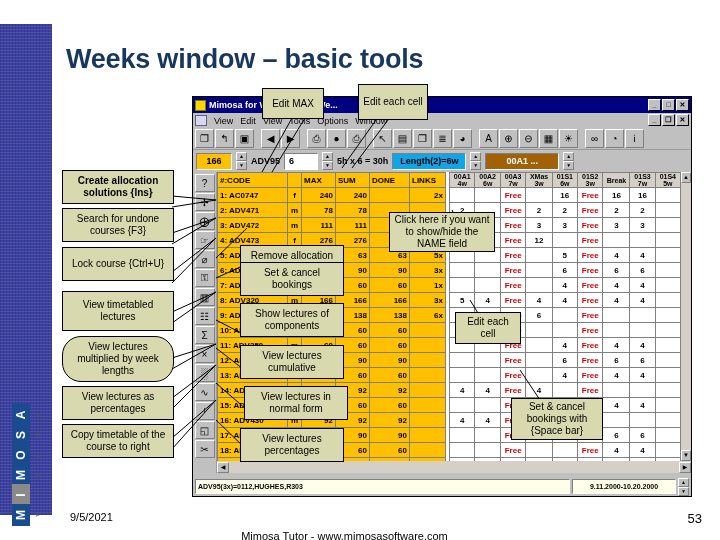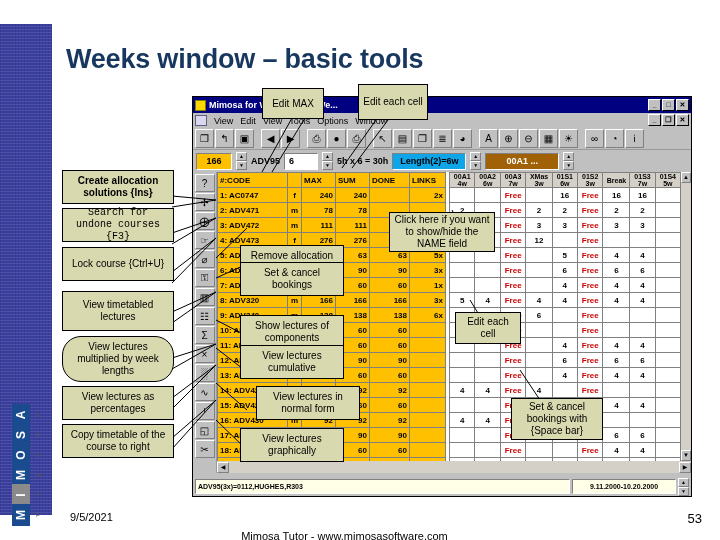--- a/index.html
+++ b/index.html
@@ -770,33 +770,33 @@
     <path d="M305,118 L272,172"></path>
     <path d="M376,120 L342,168"></path>
     <path d="M388,120 L352,168"></path>
     <path d="M470,246 L452,210"></path>
     <path d="M492,336 L470,300"></path>
     <path d="M540,400 L520,370"></path>
   </g>
 </svg>
 
 <div class="callout" style="left:62px;  top:170px; width:112px; height:34px;font-weight:bold;">Create allocation solutions {Ins}</div>
-<div class="callout" style="left:62px;  top:208px; width:112px; height:34px;font-family:Liberation Mono, monospace;">Search for undone courses {F3}</div>
+<div class="callout" style="left:62px;  top:208px; width:112px; height:34px;">Search for undone courses {F3}</div>
 <div class="callout" style="left:62px;  top:247px; width:112px; height:34px;">Lock course {Ctrl+U}</div>
 <div class="callout" style="left:62px;  top:291px; width:112px; height:40px;">View timetabled lectures</div>
 <div class="callout" style="left:62px;  top:336px; width:112px; height:46px;border-radius:19px;">View lectures multiplied by week lengths</div>
 <div class="callout" style="left:62px;  top:386px; width:112px; height:34px;">View lectures as percentages</div>
 <div class="callout" style="left:62px;  top:424px; width:112px; height:34px;">Copy timetable of the course to right</div>
 
 <div class="callout" style="left:240px; top:221px; width:104px; height:34px;margin-top:24px;">Remove allocation {Ctrl+Del}</div>
 <div class="callout" style="left:240px; top:262px; width:104px; height:34px;">Set &amp; cancel bookings</div>
-<div class="callout" style="left:240px; top:303px; width:104px; height:34px;margin-top:12px;">Show lectures of components</div>
+<div class="callout" style="left:240px; top:303px; width:104px; height:34px;">Show lectures of components</div>
 <div class="callout" style="left:240px; top:345px; width:104px; height:34px;">View lectures cumulative</div>
-<div class="callout" style="left:256px; top:386px; width:104px; height:34px;">View lectures in normal form</div>
-<div class="callout" style="left:240px; top:428px; width:104px; height:34px;">View lectures graphically</div>
+<div class="callout" style="left:244px; top:386px; width:104px; height:34px;">View lectures in normal form</div>
+<div class="callout" style="left:240px; top:428px; width:104px; height:34px;">View lectures percentages</div>
 
 <div class="callout" style="left:262px; top:88px;  width:62px;  height:31px;">Edit MAX</div>
 <div class="callout" style="left:358px; top:84px;  width:70px;  height:36px;">Edit each cell</div>
 <div class="callout" style="left:389px; top:212px; width:106px; height:40px;">Click here if you want to show/hide the NAME field</div>
 <div class="callout" style="left:455px; top:312px; width:66px;  height:32px;">Edit each cell</div>
 <div class="callout" style="left:511px; top:398px; width:92px;  height:42px;">Set &amp; cancel bookings with {Space bar}</div>
 
 <div id="footer-date">9/5/2021</div>
 <div id="footer-center">Mimosa Tutor - www.mimosasoftware.com</div>
 <div id="footer-page">53</div>

